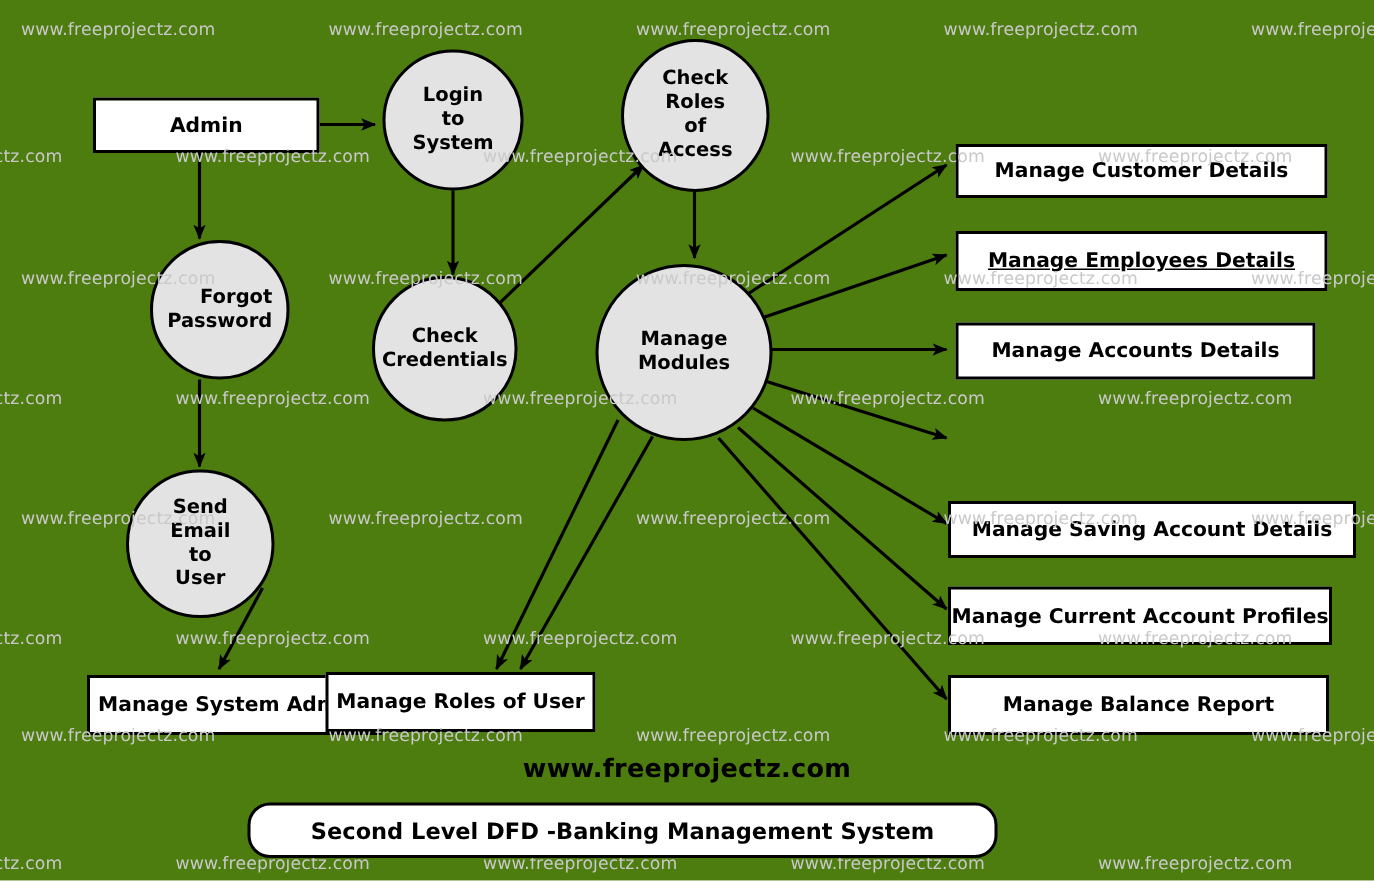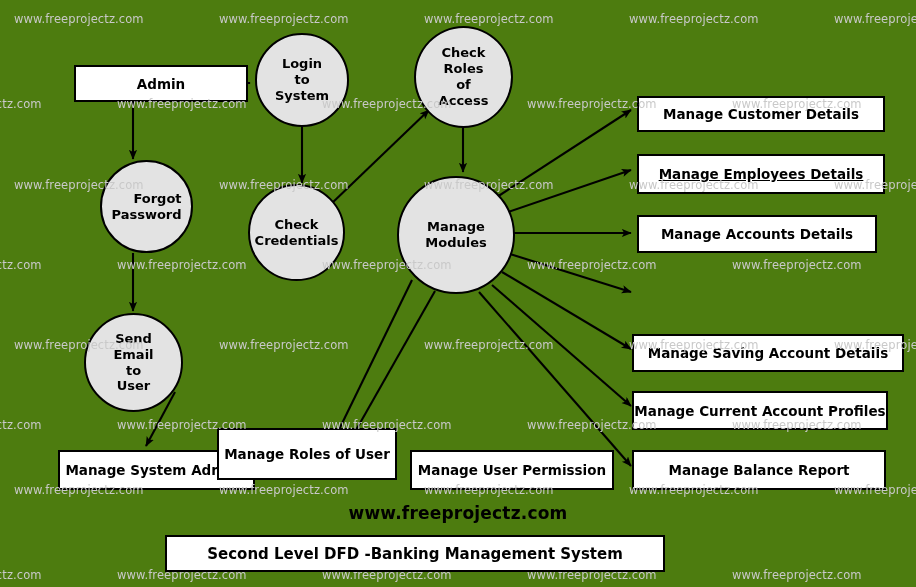--- a/index.html
+++ b/index.html
@@ -170,21 +170,21 @@
       <line x1="510" y1="254" x2="631" y2="292"></line>
       <line x1="502" y1="272" x2="631" y2="349"></line>
       <line x1="492" y1="285" x2="631" y2="406"></line>
       <line x1="479" y1="292" x2="631" y2="466"></line>
 
       <line x1="435" y1="291" x2="347" y2="446"></line>
       <line x1="412" y1="280" x2="331" y2="446"></line>
     </g>
   </svg>
 
-  <div class="node ext-box" style="left:62px; top:65px; width:174px; height:37px;margin-left:12px;">
+  <div class="node ext-box" style="left:62px; top:65px; width:151px; height:37px;">
     <span>Admin</span>
   </div>
 
   <div class="node proc-circle" style="left:255px; top:33px; width:94px; height:94px;">
     <span class="lbl">Login<br>to<br>System</span>
   </div>
 
   <div class="node proc-circle" style="left:414px; top:26px; width:99px; height:102px;">
     <span class="lbl">Check<br>Roles<br>of<br>Access</span>
   </div>
@@ -220,26 +220,23 @@
   <div class="node ext-box" style="left:632px; top:391px; width:256px; height:39px;text-align:right;">
     <span>Manage Current Account Profiles</span>
   </div>
   <div class="node ext-box" style="left:632px; top:450px; width:254px; height:40px;">
     <span>Manage Balance Report</span>
   </div>
 
   <div class="node ext-box" style="left:10px; top:450px; width:197px; height:40px;margin-left:48px;">
     <span>Manage System Admins</span>
   </div>
-  <div class="node ext-box" style="left:217px; top:428px; width:180px; height:52px;">
+  <div class="node ext-box" style="left:217px; top:448px; width:180px; height:40px;">
     <span>Manage Roles of User</span>
   </div>
-  <div class="node ext-box" style="left:410px; top:450px; width:204px; height:40px;">
-    <span>Manage User Permission</span>
-  </div>
 
   <div class="footer-url" style="left:0px; top:503px; width:916px;">www.freeprojectz.com</div>
 
-  <div class="title-box" style="left:165px; top:535px; width:500px; height:37px;">
+  <div class="title-box" style="left:165px; top:535px; width:500px; height:37px;border-radius:15px;">
     <span>Second Level DFD -Banking Management System</span>
   </div>
 
 </div>
 
 </body></html>

